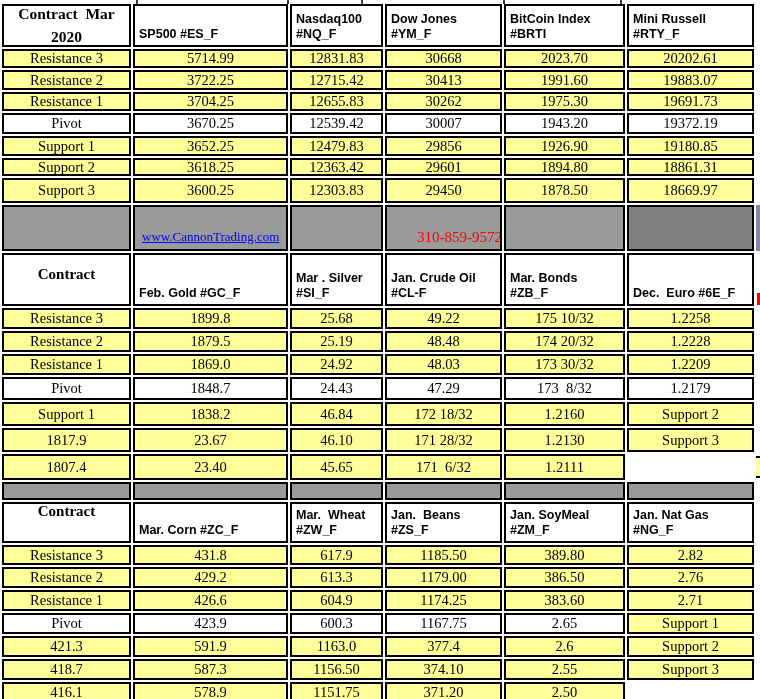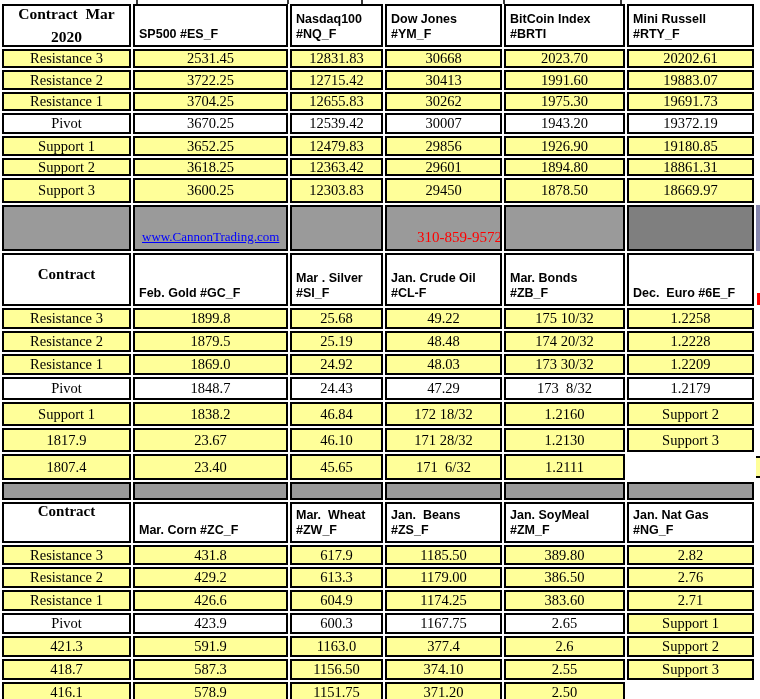--- a/index.html
+++ b/index.html
@@ -117,21 +117,21 @@
     <div class="cell hdr">SP500 #ES_F</div>
     <div class="cell hdr">Nasdaq100
 #NQ_F</div>
     <div class="cell hdr">Dow Jones
 #YM_F</div>
     <div class="cell hdr">BitCoin Index
 #BRTI</div>
     <div class="cell hdr">Mini Russell
 #RTY_F</div>
     <div class="cell lbl">Resistance 3</div>
-    <div class="cell val">2531.45</div>
+    <div class="cell val">5714.99</div>
     <div class="cell val">12831.83</div>
     <div class="cell val">30668</div>
     <div class="cell val">2023.70</div>
     <div class="cell val">20202.61</div>
     <div class="cell lbl">Resistance 2</div>
     <div class="cell val">3722.25</div>
     <div class="cell val">12715.42</div>
     <div class="cell val">30413</div>
     <div class="cell val">1991.60</div>
     <div class="cell val">19883.07</div>

